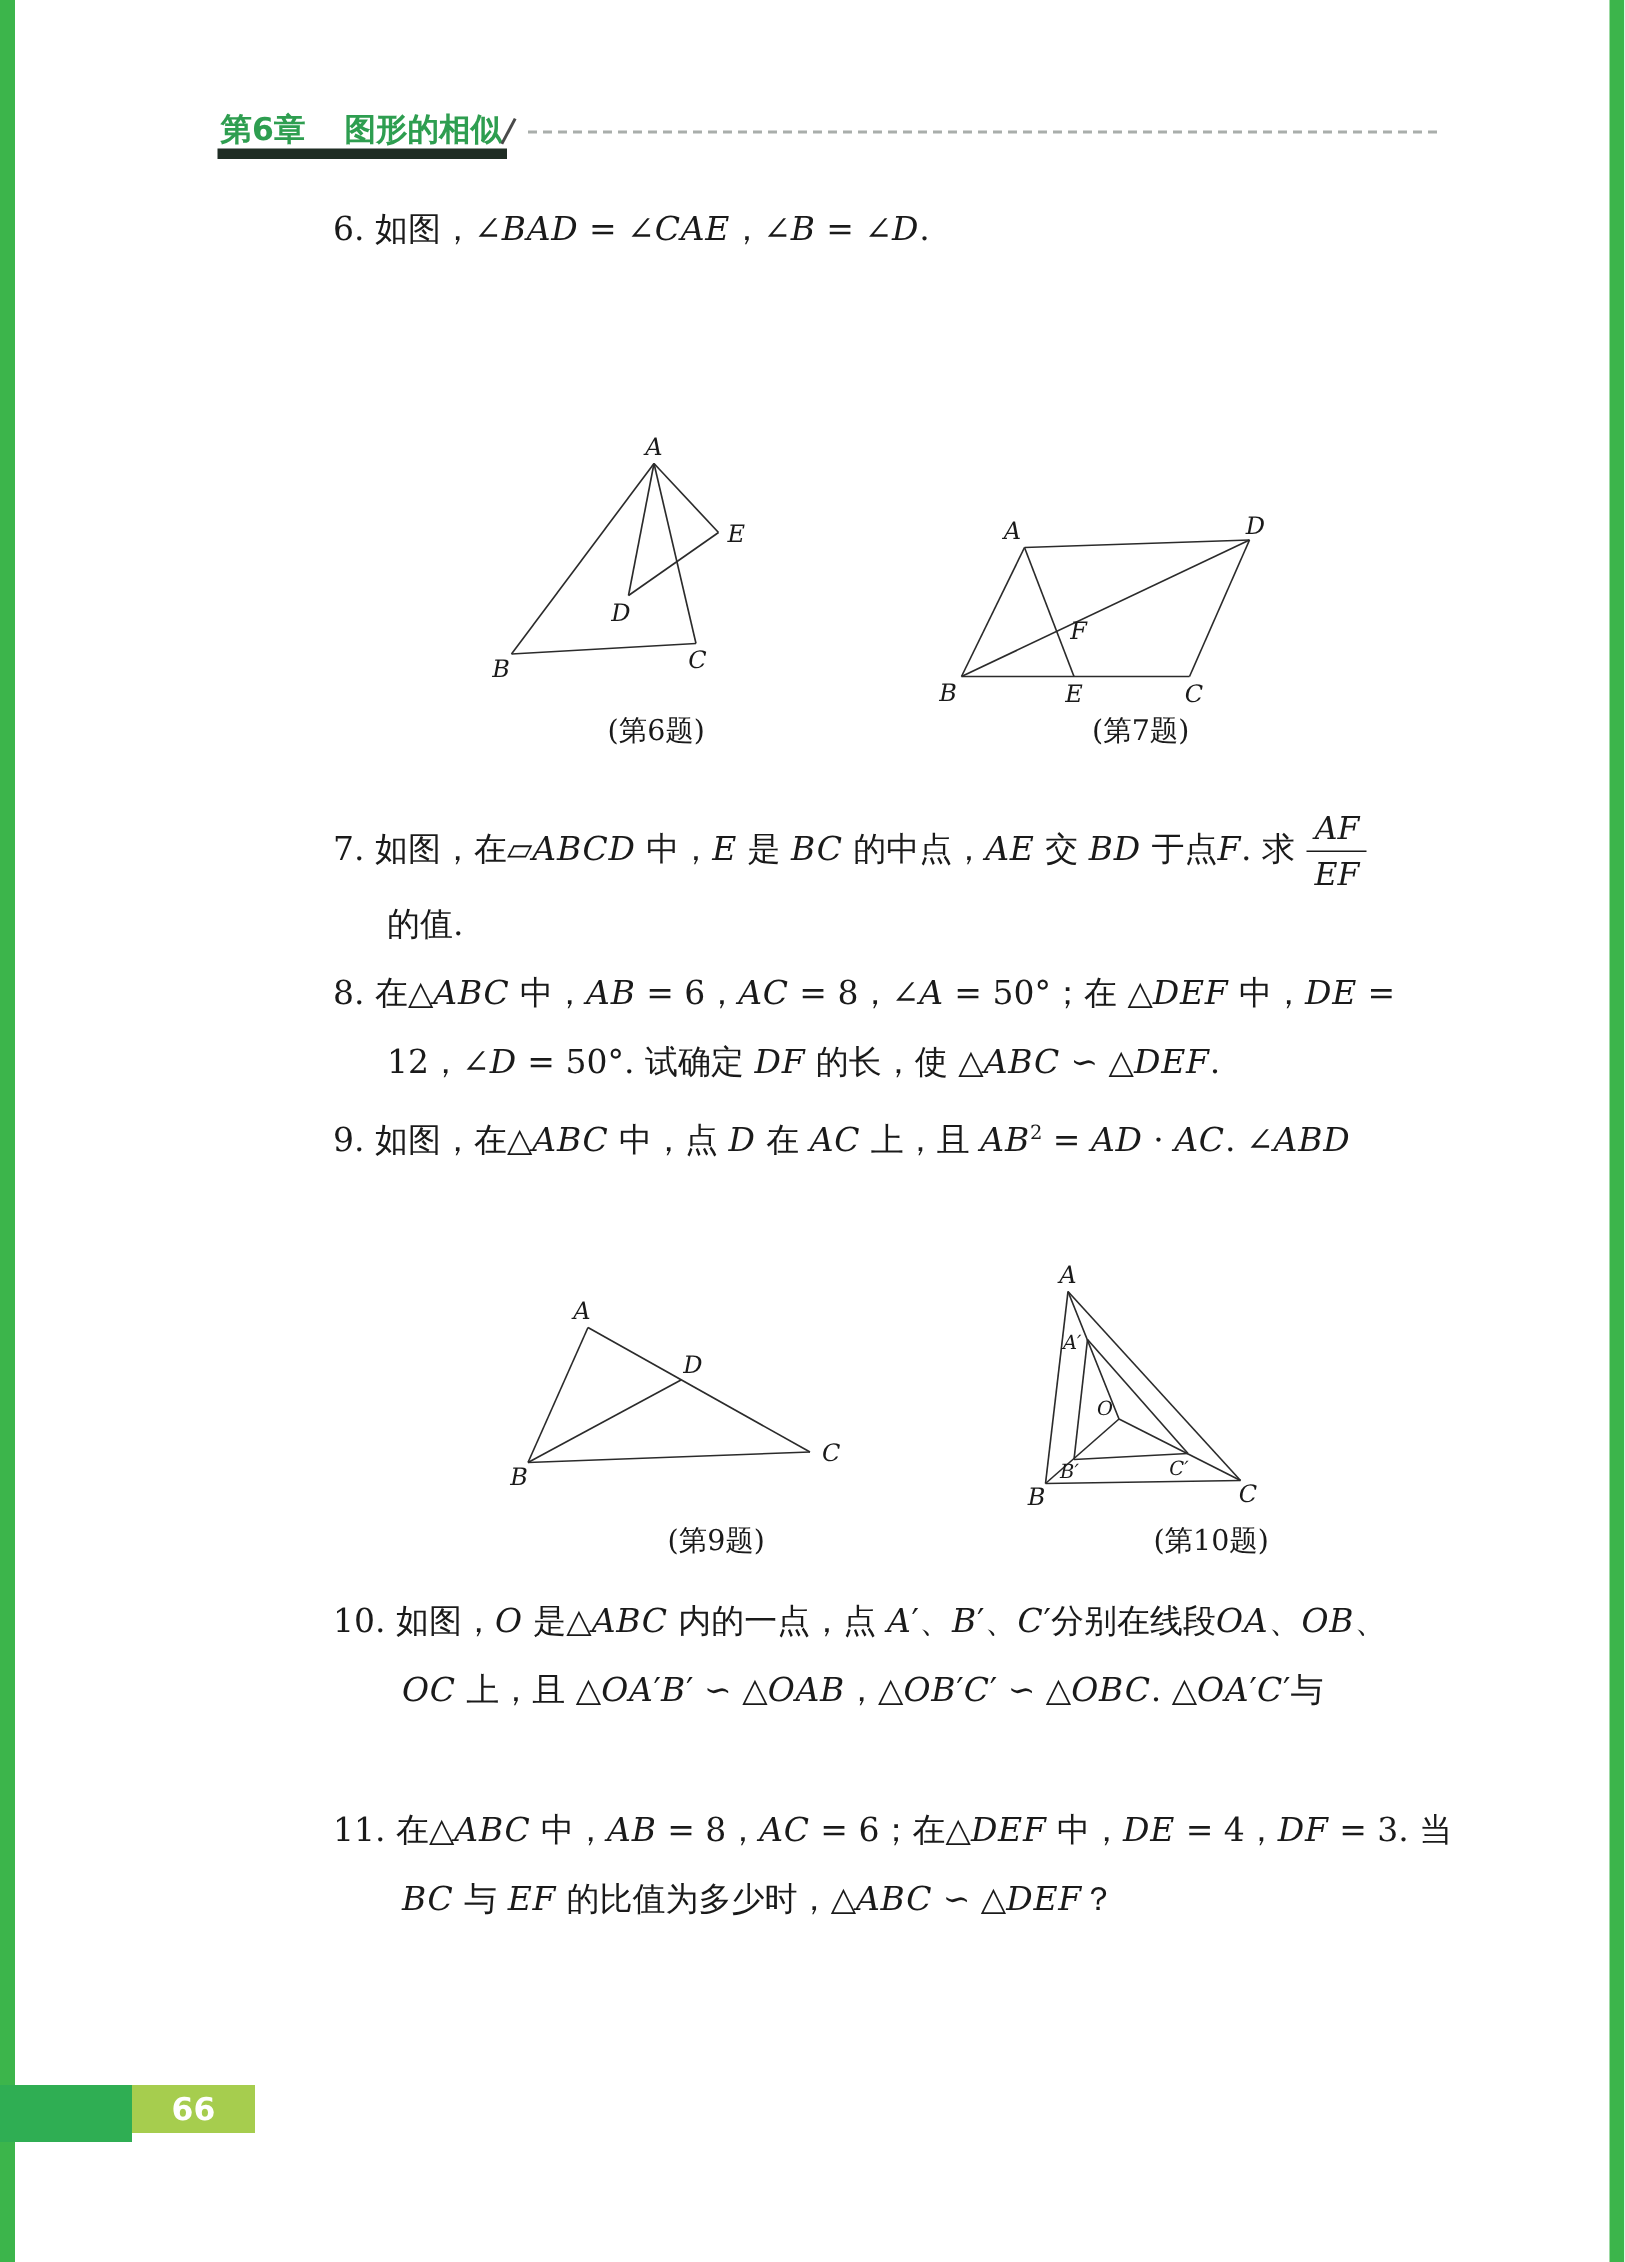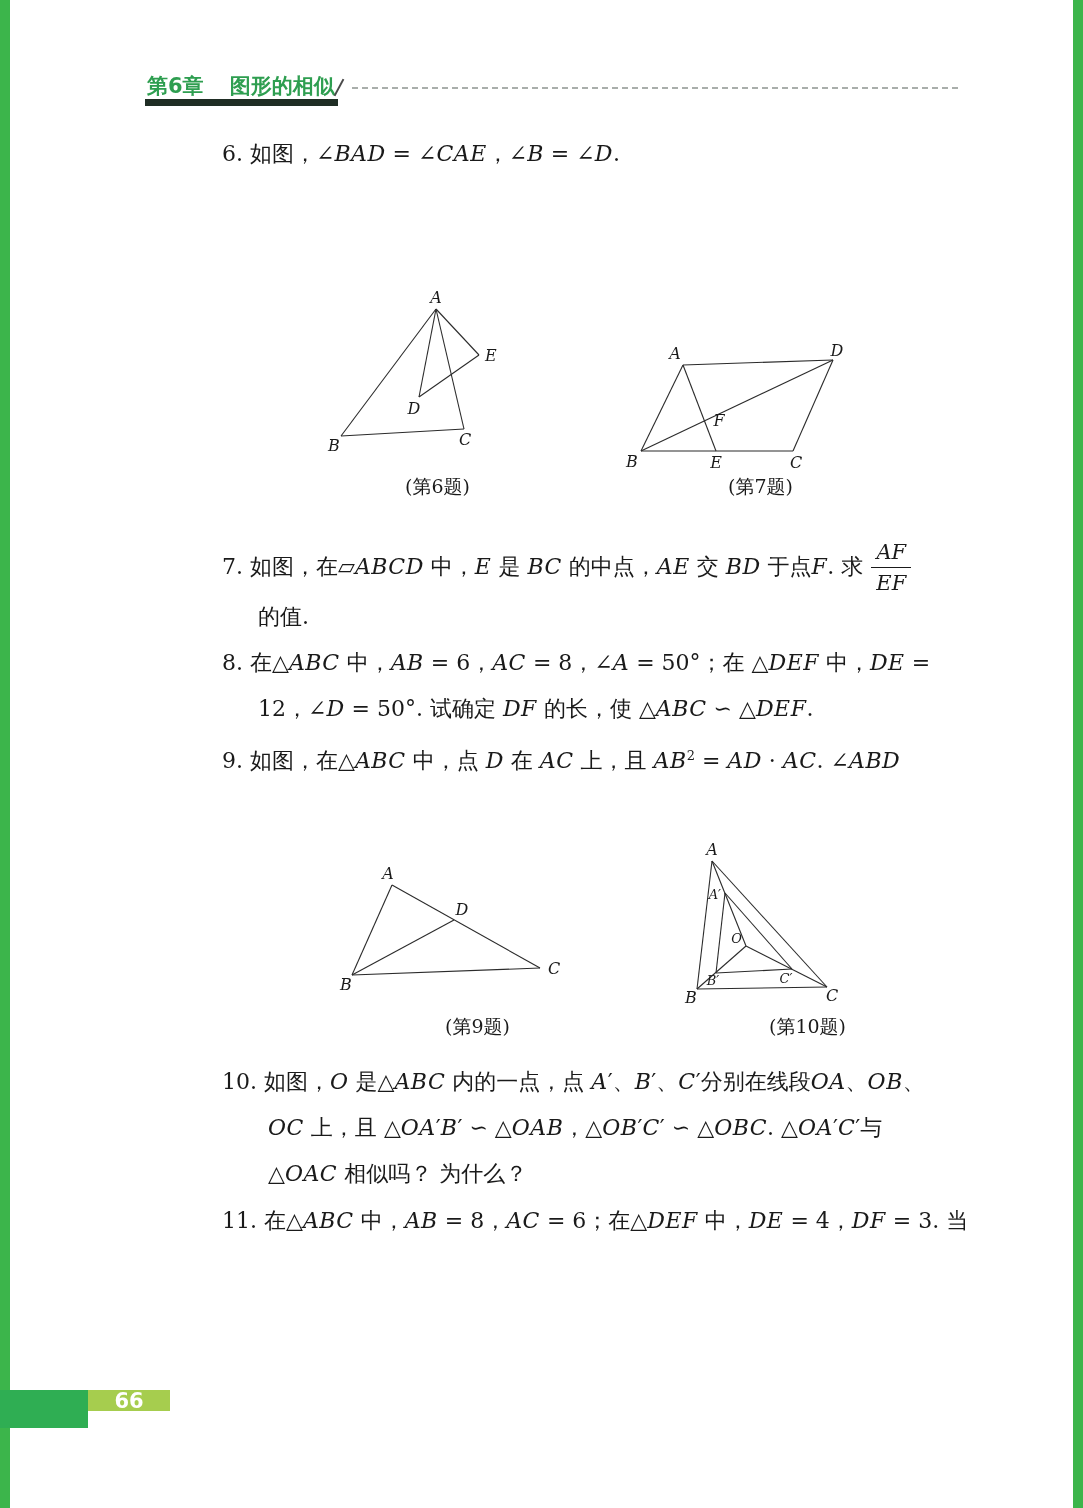--- a/index.html
+++ b/index.html
@@ -33,21 +33,21 @@
   
   .fig { position:absolute; overflow:visible; }
   .fig line { stroke:#2b2b2b; stroke-width:1.1; }
   .flbl { font-family:"DejaVu Serif",serif; font-style:italic; font-size:16px; fill:#1a1a1a; }
   .flbl.sm { font-size:13px; }
   .caption { position:absolute; text-align:right; font-size:19px; color:#1a1a1a;
              font-family:"DejaVu Serif","DejaVu Sans",serif; }
 
   
   .footer-bar { position:absolute; left:0; top:1390px; width:88px; height:38px; background:#2fae53; }
-  .page-badge { position:absolute; left:88px; top:1390px; width:82px; height:21px; background:#a6cd4e;
+  .page-badge { position:absolute; left:88px; top:1390px; width:82px; height:32px; background:#a6cd4e;
                 display:flex; align-items:center; justify-content:center;
                 color:#ffffff; font-size:21px; font-weight:bold;
                 font-family:"DejaVu Sans","Liberation Sans",sans-serif; }
 </style>
 </head>
 <body>
 
 <div class="page">
   <div class="edge-left"></div>
   <div class="edge-right"></div>
@@ -137,21 +137,21 @@
     <text x="123" y="138" class="flbl sm" text-anchor="middle">C′</text>
     <text x="28" y="158" class="flbl" text-anchor="middle">B</text>
     <text x="169" y="156" class="flbl" text-anchor="middle">C</text>
   </svg>
 
   <div class="caption" style="left:380px; top:1014px; width:130px;">(第9题)</div>
   <div class="caption" style="left:706px; top:1014px; width:140px;">(第10题)</div>
 
   <div class="tline" style="left:222px; top:1066px;"><span class="seg-r">10. </span><span class="seg-c">如图，</span><span class="seg-m">O</span><span class="seg-c"> 是</span><span class="seg-r">△</span><span class="seg-m">ABC</span><span class="seg-c"> 内的一点，点 </span><span class="seg-m">A</span><span class="seg-r">′</span><span class="seg-c">、</span><span class="seg-m">B</span><span class="seg-r">′</span><span class="seg-c">、</span><span class="seg-m">C</span><span class="seg-r">′</span><span class="seg-c">分别在线段</span><span class="seg-m">OA</span><span class="seg-c">、</span><span class="seg-m">OB</span><span class="seg-c">、</span></div>
   <div class="tline" style="left:268px; top:1112px;"><span class="seg-m">OC</span><span class="seg-c"> 上，且 </span><span class="seg-r">△</span><span class="seg-m">OA</span><span class="seg-r">′</span><span class="seg-m">B</span><span class="seg-r">′</span><span class="seg-r"> ∽ </span><span class="seg-r">△</span><span class="seg-m">OAB</span><span class="seg-c">，</span><span class="seg-r">△</span><span class="seg-m">OB</span><span class="seg-r">′</span><span class="seg-m">C</span><span class="seg-r">′</span><span class="seg-r"> ∽ </span><span class="seg-r">△</span><span class="seg-m">OBC</span><span class="seg-r">. </span><span class="seg-r">△</span><span class="seg-m">OA</span><span class="seg-r">′</span><span class="seg-m">C</span><span class="seg-r">′</span><span class="seg-c">与</span></div>
-  <div class="tline" style="left:268px; top:1158px;"><span class="seg-r">△</span><span class="seg-m">OAC</span><span class="seg-c"> 相似吗？ 为什么？</span></div>
 
   <div class="tline" style="left:222px; top:1205px;"><span class="seg-r">11. </span><span class="seg-c">在</span><span class="seg-r">△</span><span class="seg-m">ABC</span><span class="seg-c"> 中，</span><span class="seg-m">AB</span><span class="seg-r"> = 8</span><span class="seg-c">，</span><span class="seg-m">AC</span><span class="seg-r"> = 6</span><span class="seg-c">；在</span><span class="seg-r">△</span><span class="seg-m">DEF</span><span class="seg-c"> 中，</span><span class="seg-m">DE</span><span class="seg-r"> = 4</span><span class="seg-c">，</span><span class="seg-m">DF</span><span class="seg-r"> = 3. </span><span class="seg-c">当</span></div>
+  <div class="tline" style="left:268px; top:1251px;"><span class="seg-m">BC</span><span class="seg-c"> 与 </span><span class="seg-m">EF</span><span class="seg-c"> 的比值为多少时，</span><span class="seg-r">△</span><span class="seg-m">ABC</span><span class="seg-r"> ∽ </span><span class="seg-r">△</span><span class="seg-m">DEF</span><span class="seg-c">？</span></div>
 
   <div class="footer-bar"></div>
   <div class="page-badge">
     <span>66</span>
   </div>
 </div>
 
 </body></html>

